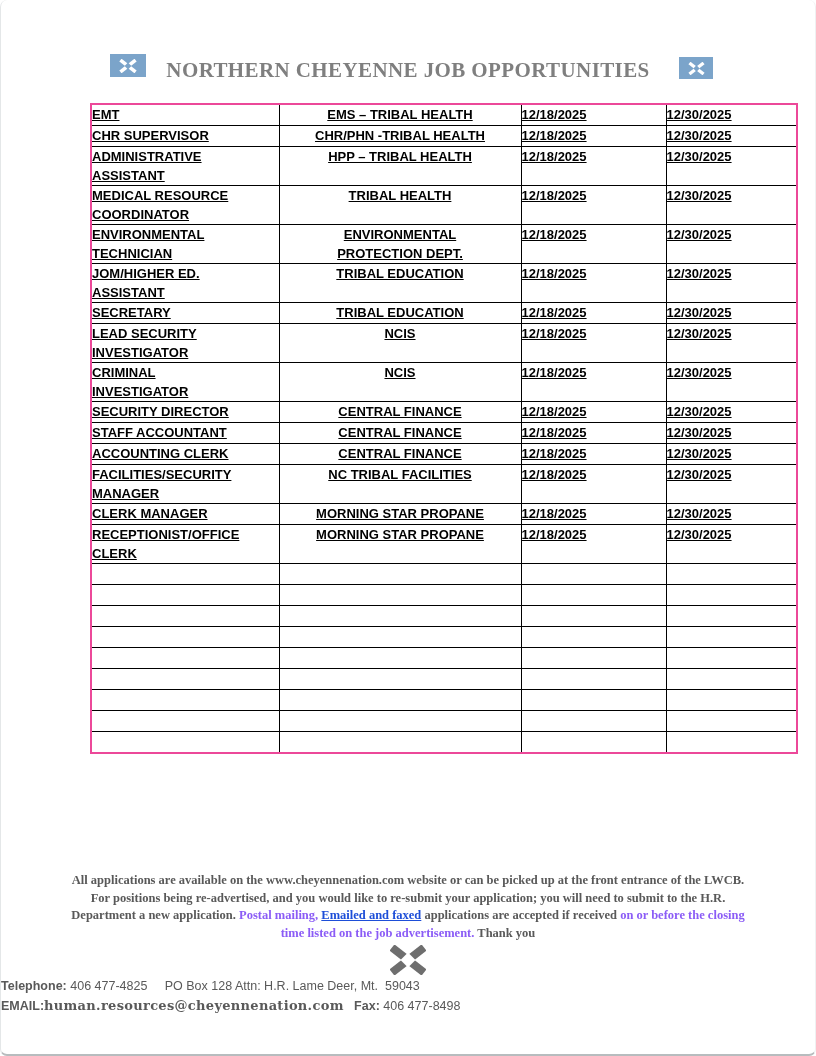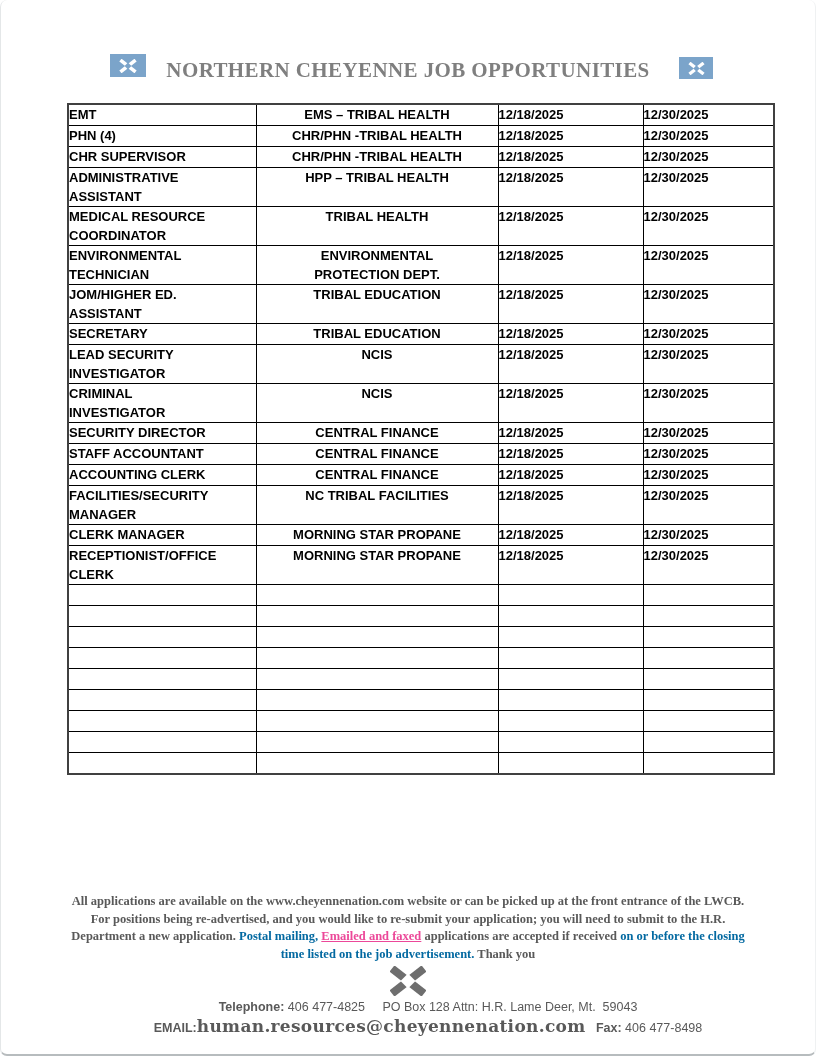--- a/index.html
+++ b/index.html
@@ -26,24 +26,25 @@
   }
   .star-badge{
     position:absolute;display:flex;align-items:center;justify-content:center;
     background:#7ba4ca;
   }
   .star-badge.left{left:109px;top:54px;width:36px;height:23px;}
   .star-badge.right{left:678px;top:57px;width:34px;height:22px;}
   
   table.jobs{
     border-collapse:collapse;
-    margin-left:66px;margin-top:3px;
+    margin-left:89px;margin-top:3px;
     width:706px;
-    border:2px solid #404040;
+    border:2px solid #ec4899;
     table-layout:fixed;
+    text-decoration:underline;
   }
   table.jobs td{
     border:1px solid #000;
     font-weight:bold;font-size:13px;line-height:19px;
     color:#000;
     height:20px;
     padding:0;
     vertical-align:top;
     white-space:pre-line;
     overflow:hidden;
@@ -54,37 +55,35 @@
   td.c3{text-align:left;}
   
   .notice{
     margin:118px auto 0 auto;
     width:692px;
     text-align:center;
     font-family:"Liberation Serif", serif;
     font-weight:bold;font-size:12.5px;line-height:17.5px;
     color:#595959;
   }
-  .seg-red{color:#0369a1;}
-  .seg-red-underline{color:#ec4899;text-decoration:underline;margin-top:6px;}
+  .seg-red{color:#8b5cf6;}
+  .seg-red-underline{color:#1d4ed8;text-decoration:underline;margin-top:6px;}
   
   .big-star{display:block;margin:3px auto 0 auto;}
   
   .contact{
     margin-top:2px;
-    text-align:center;
     font-size:12.5px;line-height:19px;
     color:#595959;
-    padding-left:40px;
   }
   .contact span{white-space:pre-wrap;}
   .seg-bold{font-weight:bold;}
   .seg-email{
     font-family:"DejaVu Serif", serif;
-    font-weight:bold;font-size:17px;letter-spacing:.3px;
+    font-weight:bold;font-size:13px;letter-spacing:.3px;
   }
 </style>
 </head>
 <body>
 
 <div class="page">
 
   <div class="header">
     <div class="star-badge left">
       <svg width="18" height="14" viewBox="0 0 40 32">
@@ -115,26 +114,20 @@
         <col style="width:131px">
     </colgroup>
     <tbody>
         <tr>
           <td class="c0">EMT</td>
           <td class="c1">EMS – TRIBAL HEALTH</td>
           <td class="c2">12/18/2025</td>
           <td class="c3">12/30/2025</td>
         </tr>
         <tr>
-          <td class="c0">PHN (4)</td>
-          <td class="c1">CHR/PHN -TRIBAL HEALTH</td>
-          <td class="c2">12/18/2025</td>
-          <td class="c3">12/30/2025</td>
-        </tr>
-        <tr>
           <td class="c0">CHR SUPERVISOR</td>
           <td class="c1">CHR/PHN -TRIBAL HEALTH</td>
           <td class="c2">12/18/2025</td>
           <td class="c3">12/30/2025</td>
         </tr>
         <tr>
           <td class="c0">ADMINISTRATIVE
 ASSISTANT</td>
           <td class="c1">HPP – TRIBAL HEALTH</td>
           <td class="c2">12/18/2025</td>

